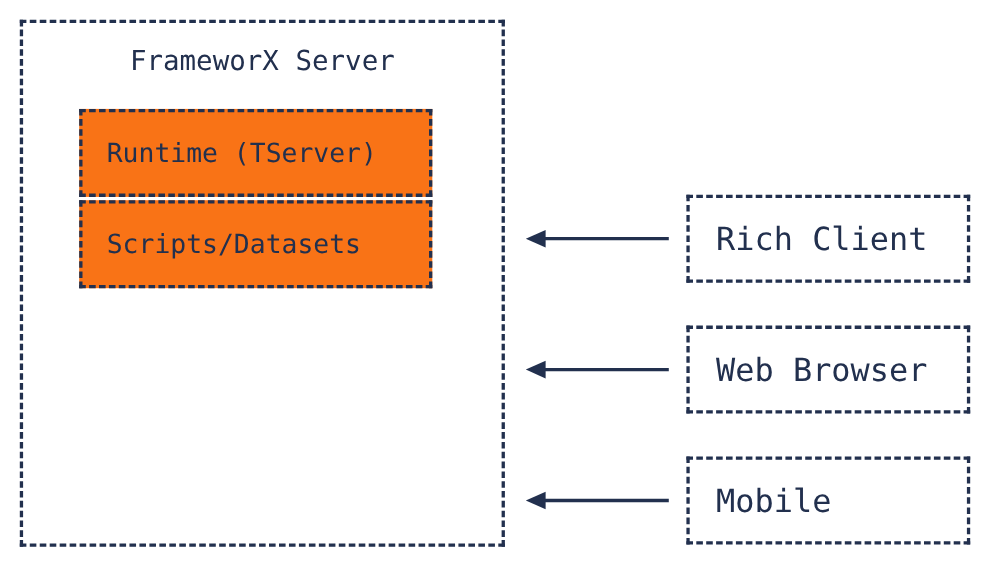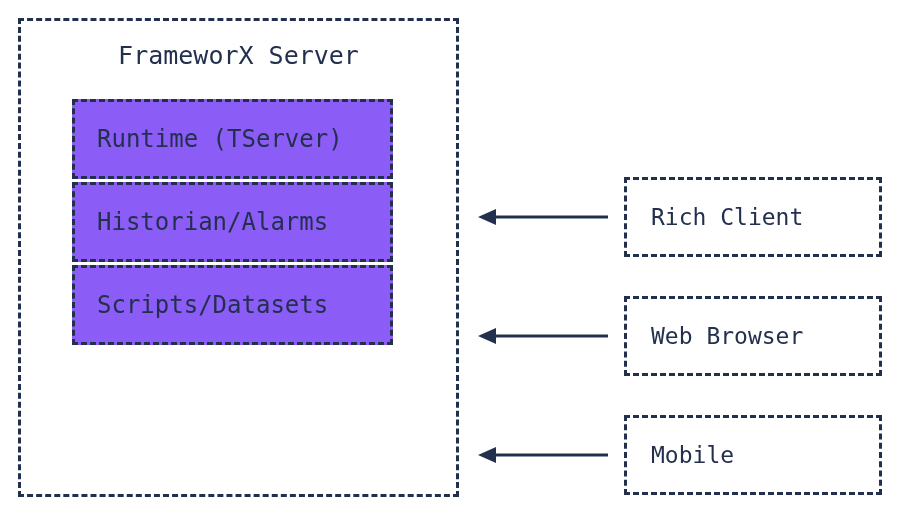--- a/index.html
+++ b/index.html
@@ -53,21 +53,21 @@
     width: 321px;
     display: flex;
     flex-direction: column;
     gap: 3px;
   }
   .service-row {
     box-sizing: border-box;
     width: 321px;
     height: 80px;
     border: 3px dashed #22304e;
-    background: #8b5cf6;
+    background: #f97316;
     display: flex;
     align-items: center;
     padding-left: 22px;
     font-size: 24px;
     line-height: 28px;
     color: #22304e;
     white-space: nowrap;
   }
 
   
@@ -75,21 +75,21 @@
     position: absolute;
     left: 624px;
     width: 258px;
     height: 80px;
     box-sizing: border-box;
     border: 3px dashed #22304e;
     background: #ffffff;
     display: flex;
     align-items: center;
     padding-left: 24px;
-    font-size: 23px;
+    font-size: 29px;
     line-height: 28px;
     color: #22304e;
     white-space: nowrap;
   }
   .client-rich    { top: 177px; }
   .client-web     { top: 296px; }
   .client-mobile  { top: 415px; text-align: center; }
 
   
   .arrow-svg {
@@ -106,21 +106,20 @@
 <body>
 
 <div id="canvas">
 
   <div class="server-box">
 
     <div class="server-title">FrameworX Server</div>
 
     <div class="service-stack">
       <div class="service-row">Runtime (TServer)</div>
-      <div class="service-row">Historian/Alarms</div>
       <div class="service-row">Scripts/Datasets</div>
     </div>
   </div>
 
   <svg class="arrow-svg arrow-1" viewBox="0 0 140 24">
     <line x1="138" y1="12" x2="22" y2="12" stroke="#22304e" stroke-width="3"></line>
     <polygon points="8,12 26,4 26,20" fill="#22304e"></polygon>
   </svg>
 
   <svg class="arrow-svg arrow-2" viewBox="0 0 140 24">

